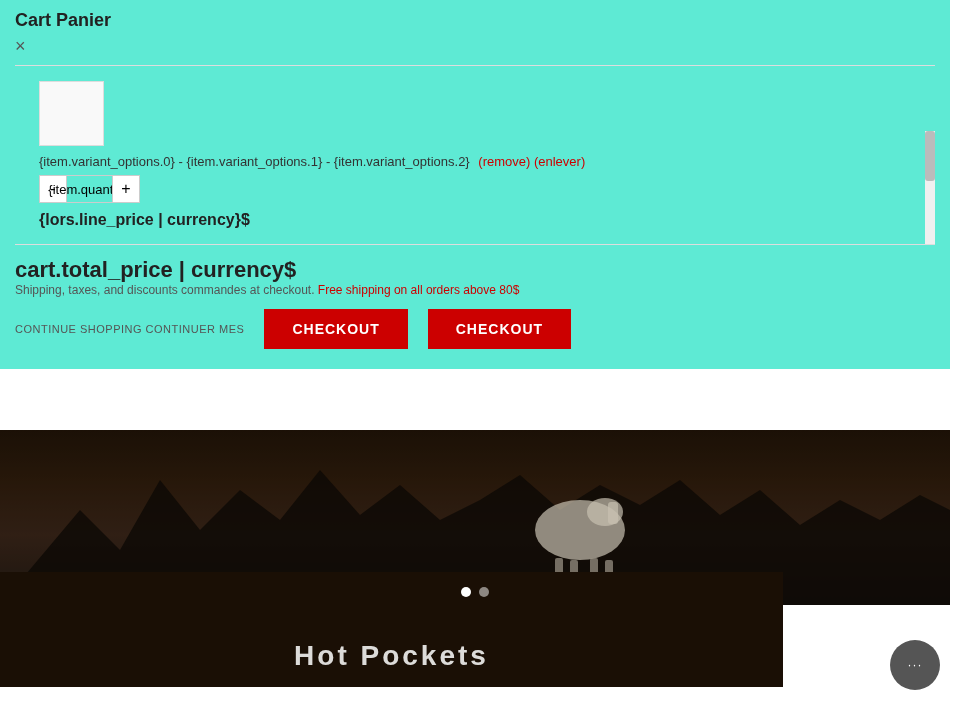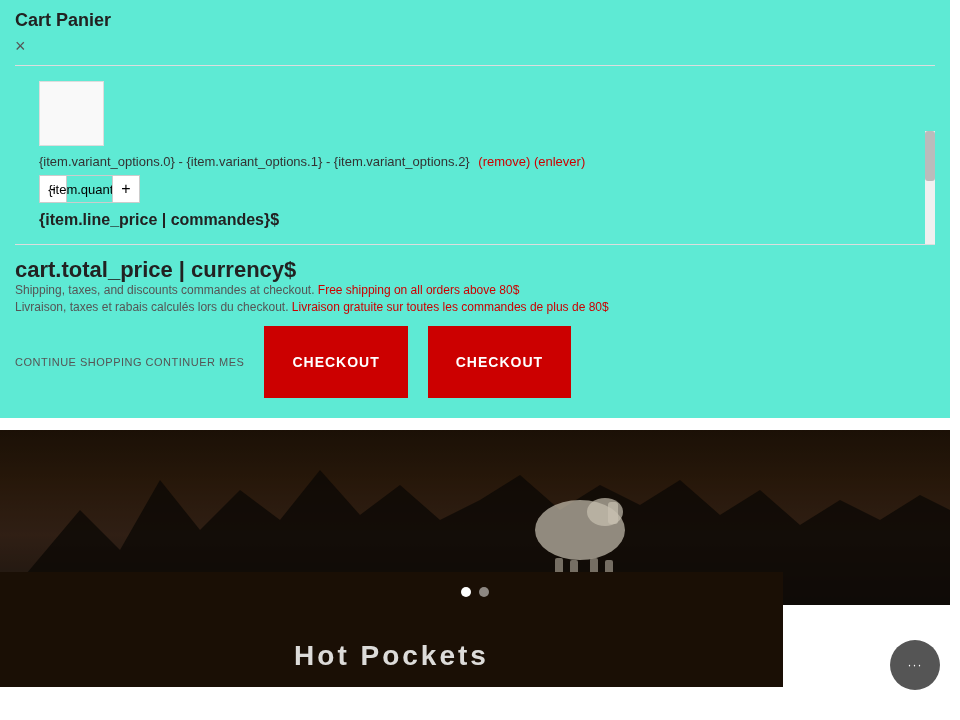--- a/index.html
+++ b/index.html
@@ -141,21 +141,21 @@
       text-transform: uppercase;
       letter-spacing: 0.5px;
       cursor: pointer;
       text-decoration: none;
     }
 
     .checkout-btn {
       background: #c00;
       color: #fff;
       border: none;
-      padding: 28px 28px;
+      padding: 12px 28px;
       font-size: 14px;
       font-weight: bold;
       letter-spacing: 1px;
       text-transform: uppercase;
       cursor: pointer;
     }
 
     
     .hero-section {
       position: absolute;
@@ -280,37 +280,33 @@
       <div class="item-image"></div>
       <div class="item-variant">
         <span>{item.variant_options.0} - {item.variant_options.1} - {item.variant_options.2}</span>
         <span class="remove-link">(remove) (enlever)</span>
       </div>
       <div class="item-quantity">
         <button class="qty-btn">-</button>
         <div class="qty-value">{item.quantity}</div>
         <button class="qty-btn">+</button>
       </div>
-      <div class="item-price">{item.line_price | commandes}$</div>
+      <div class="item-price">{lors.line_price | currency}$</div>
     </div>
     <div class="panel-scrollbar">
       <div class="panel-scrollbar-thumb"></div>
     </div>
   </div>
 
   
   <div class="cart-footer">
     <div class="total-price">cart.total_price | currency$</div>
     <div class="shipping-info">
       <span>Shipping, taxes, and discounts commandes at checkout.</span>
       <span class="free-shipping">Free shipping on all orders above 80$</span>
-    </div>
-    <div class="shipping-info">
-      <span>Livraison, taxes et rabais calculés lors du checkout.</span>
-      <span class="free-shipping">Livraison gratuite sur toutes les commandes de plus de 80$</span>
     </div>
     <div class="cart-actions">
       <a class="continue-shopping">CONTINUE SHOPPING CONTINUER MES</a>
       <button class="checkout-btn">CHECKOUT</button>
       <button class="checkout-btn">CHECKOUT</button>
     </div>
   </div>
 </div>
 
 <div class="hero-section">

